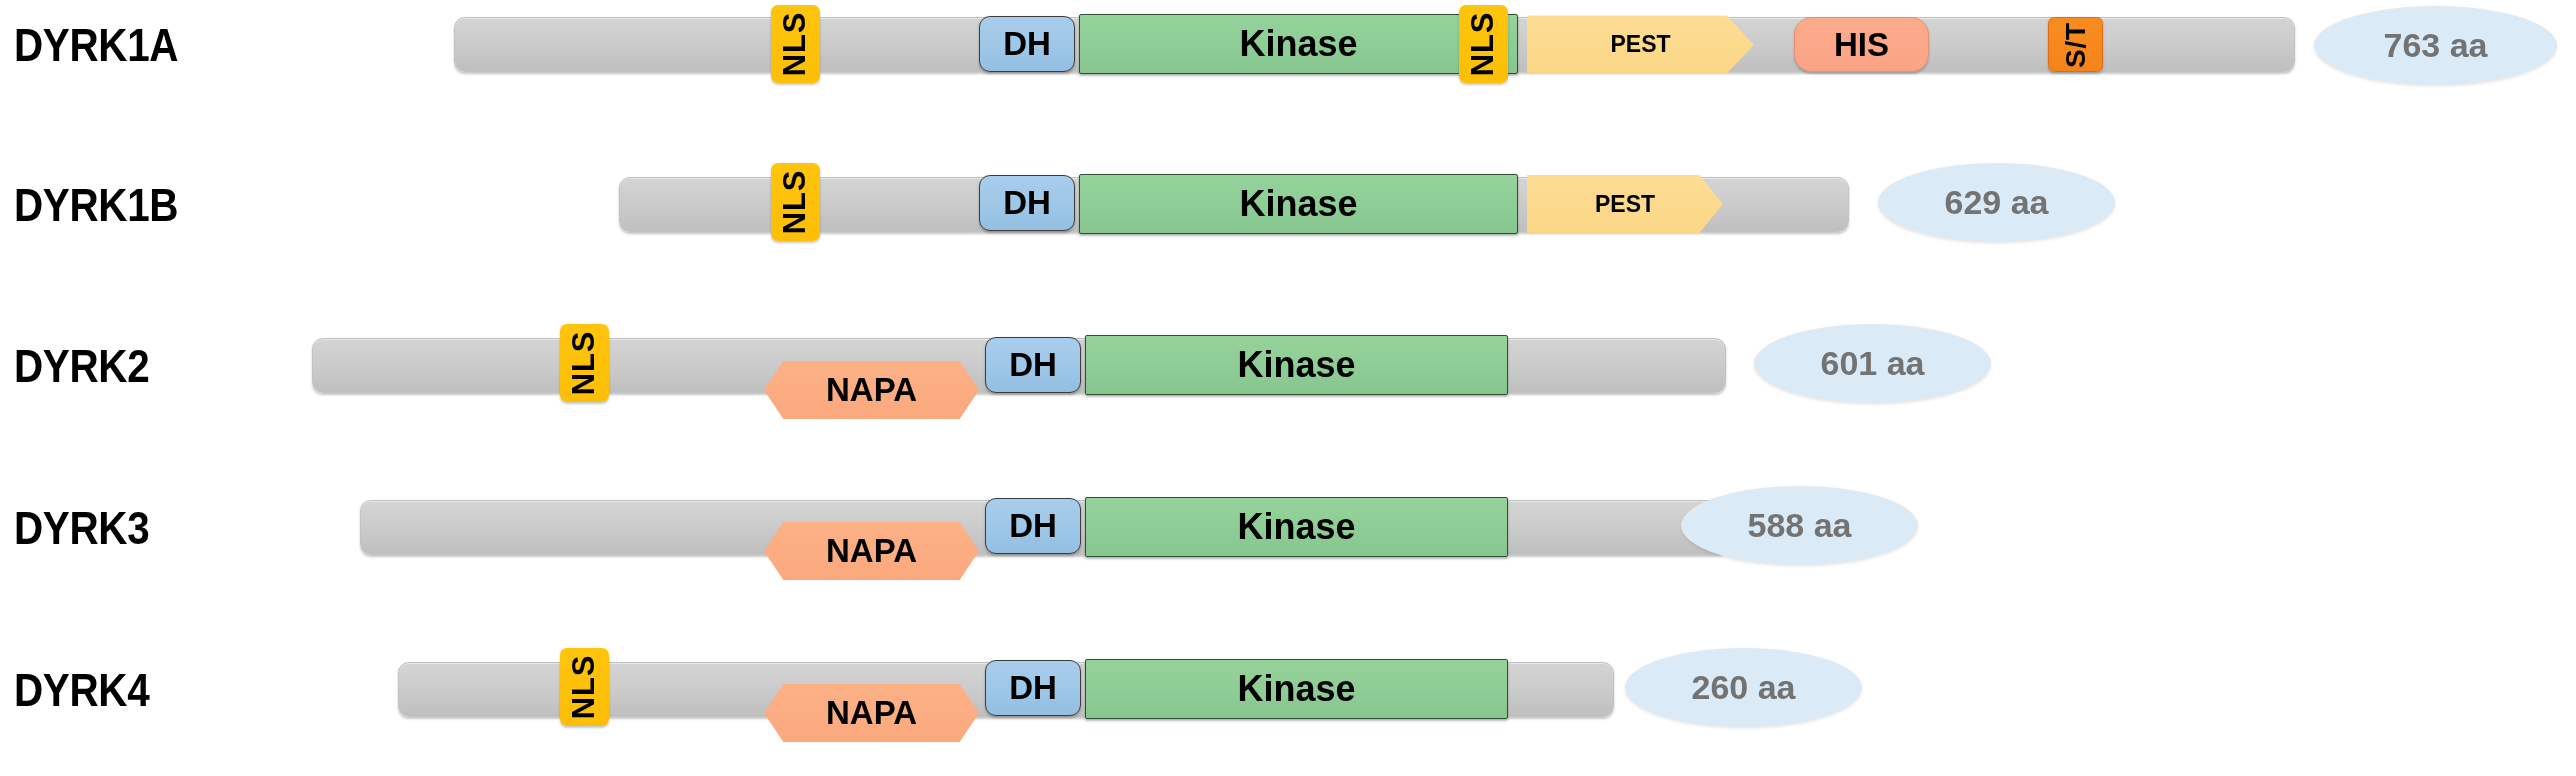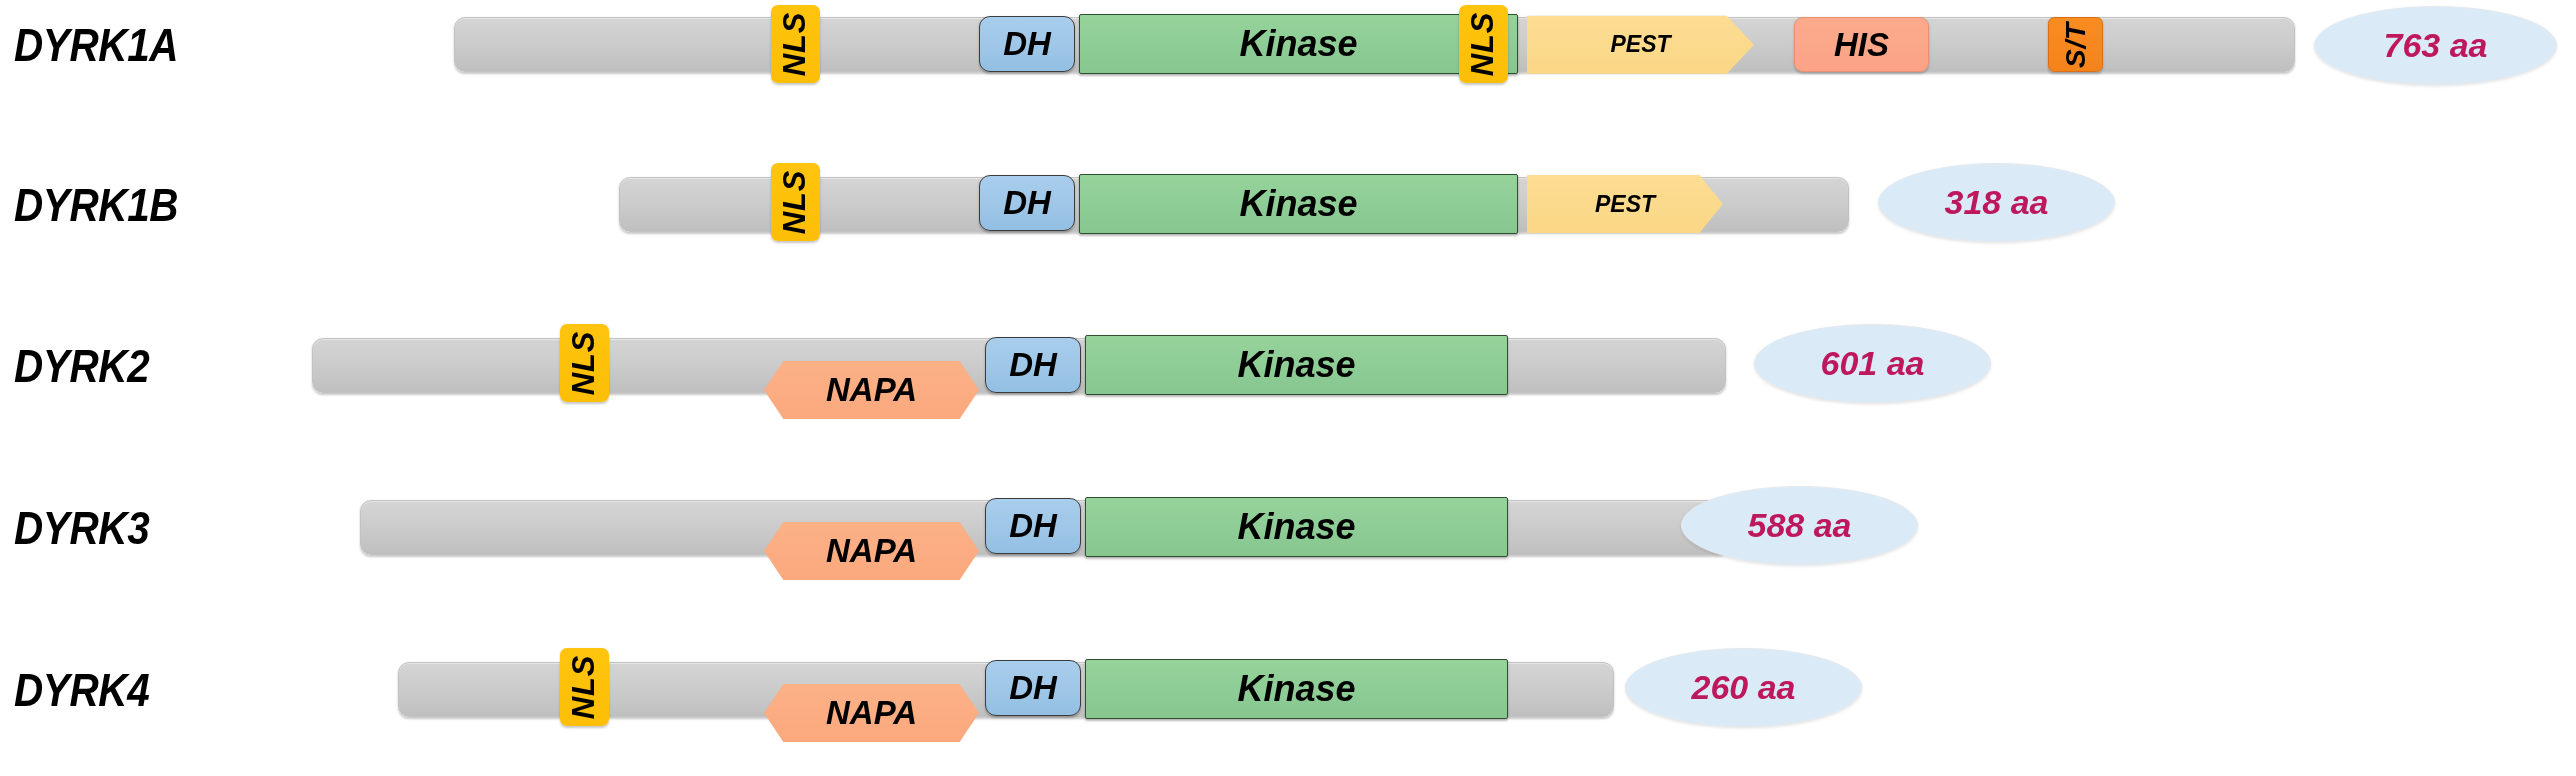--- a/index.html
+++ b/index.html
@@ -1,21 +1,21 @@
 <!DOCTYPE html>
 <html style="font-size:12.5px"><head>
 <meta charset="utf-8">
 <title>DYRK family domain architecture</title>
 <style>
   html,body{margin:0;padding:0;background:#ffffff;}
   body{
     font-family:"Liberation Sans", sans-serif;
     width:2576px;height:776px;position:relative;overflow:hidden;
   }
-  #canvas{position:relative;width:2156px;height:776px;font-style:italic;}
+  #canvas{position:relative;width:2156px;height:776px;}
 
   .row{position:absolute;left:0;width:2576px;}
 
   
   .protein-label{
     position:absolute;
     font-size:47px;
     font-weight:700;
     color:#000;
     letter-spacing:-0.4px;
@@ -56,21 +56,21 @@
   .dom-kinase{
     background:linear-gradient(to bottom,#95d39b 0%,#8ecd95 50%,#87c78f 100%);
     border:1.6px solid #2f4f33;
     border-radius:2px;
     font-size:36px;
     box-shadow:0 1.6px 2.3px rgba(0,0,0,.25);
   }
   .dom-his{
     background:linear-gradient(to bottom,#fcab8c 0%,#fba386 100%);
     border:1.6px solid #e8906f;
-    border-radius:9px;
+    border-radius:18px;
     font-size:33px;
     box-shadow:0 1.6px 2.3px rgba(0,0,0,.22);
   }
   
   .dom-pest{
     background:linear-gradient(to bottom,#fcdd93 0%,#fbd786 100%);
     border:none;
     font-size:23px;
     -webkit-clip-path:polygon(0% 0%, 88% 0%, 100% 50%, 88% 100%, 0% 100%);
     clip-path:polygon(0% 0%, 88% 0%, 100% 50%, 88% 100%, 0% 100%);
@@ -107,21 +107,21 @@
     box-shadow:0 1.6px 2.3px rgba(0,0,0,.22);
   }
 
   
   .len-ellipse{
     position:absolute;
     background:#dbeaf7;
     border:1.6px solid #e3e9ee;
     border-radius:50%;
     display:flex;align-items:center;justify-content:center;
-    font-size:34px;font-weight:700;color:#be185d;
+    font-size:34px;font-weight:700;color:#737373;
     box-shadow:0 1.6px 3.1px rgba(0,0,0,.10);
     white-space:nowrap;
   }
 </style>
 </head>
 <body>
 
 <div id="canvas">
     <div class="row" style="top: 0px;">
       <div class="protein-label" style="left: 14px; top: 14px; height: 61px; line-height: 61px;">DYRK1A</div>
@@ -160,21 +160,21 @@
       <div class="domain dom-dh" style="left: 979px; top: 175px; width: 96px; height: 56px;">
         <span>DH</span>
       </div>
       <div class="domain dom-kinase" style="left: 1079px; top: 174px; width: 439px; height: 60px;">
         <span>Kinase</span>
       </div>
       <div class="domain dom-pest" style="left: 1527px; top: 175px; width: 196px; height: 58px;">
         <span>PEST</span>
       </div>
       <div class="len-ellipse" style="left: 1878px; top: 163px; width: 235px; height: 77px;">
-        <span>318 aa</span>
+        <span>629 aa</span>
       </div>
     </div>
     <div class="row" style="top: 0px;">
       <div class="protein-label" style="left: 14px; top: 335px; height: 61px; line-height: 61px;">DYRK2</div>
       <div class="backbone" style="left: 312px; top: 338px; width: 1414px; height: 55px;"></div>
       <div class="domain dom-nls" style="left: 560px; top: 324px; width: 49px; height: 78px;">
         <span class="vtext">NLS</span>
       </div>
       <div class="domain dom-napa" style="left: 764px; top: 337px; width: 215px; height: 58px;">
         <span>NAPA</span>

